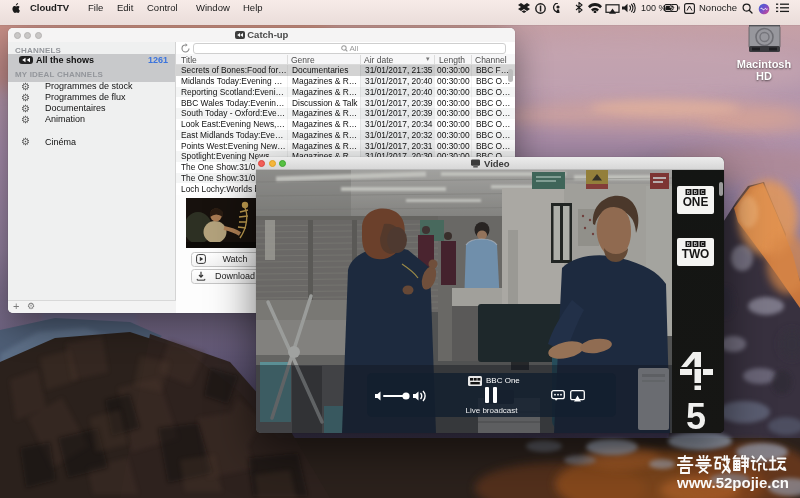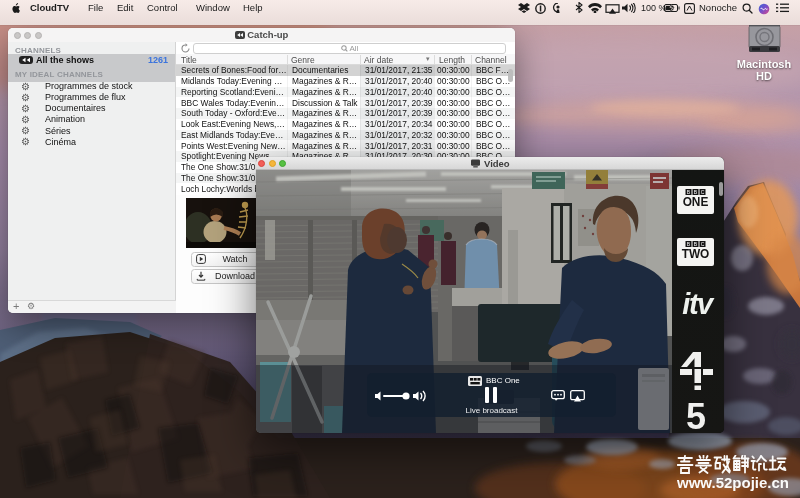--- a/index.html
+++ b/index.html
@@ -267,24 +267,20 @@
         <span class="gear"></span>
         <span class="it">Programmes de flux</span>
       </div>
   <div class="srow" style="top:60.5px">
         <span class="gear"></span>
         <span class="it">Documentaires</span>
       </div>
   <div class="srow" style="top:71.5px">
         <span class="gear"></span>
         <span class="it">Animation</span>
-      </div>
-  <div class="srow" style="top:83px">
-        <span class="gear"></span>
-        <span class="it">Séries</span>
       </div>
   <div class="srow" style="top:94px">
         <span class="gear"></span>
         <span class="it">Cinéma</span>
       </div>
  </div>
  <div class="bbar">
    <span style="position:absolute;left:5px;top:-1px;font-size:11px;">+</span>
    <span style="position:absolute;left:19px;top:0px;font-size:9px;">⚙</span>
  </div>
@@ -651,21 +647,20 @@
       <svg class="bbc" style="margin:3px auto 0" width="21" height="6" viewBox="0 0 20 6">
             <rect width="6" height="6" fill="#141414"></rect>
             <rect x="7" width="6" height="6" fill="#141414"></rect>
             <rect x="14" width="6" height="6" fill="#141414"></rect>
             <text x="3" y="4.8" font-size="5" fill="#fff" text-anchor="middle" font-family="Liberation Sans">B</text>
             <text x="10" y="4.8" font-size="5" fill="#fff" text-anchor="middle" font-family="Liberation Sans">B</text>
             <text x="17" y="4.8" font-size="5" fill="#fff" text-anchor="middle" font-family="Liberation Sans">C</text>
           </svg>
       <span class="word">TWO</span>
     </div>
-    <div style="position:absolute;left:0px;top:118px;width:50px;text-align:center;color:#eef2ee;font-size:29px;font-weight:bold;font-style:italic;font-family:'Liberation Sans',sans-serif;letter-spacing:-1.5px;">itv</div>
     <svg style="position:absolute;left:8px;top:182px" width="33" height="38" viewBox="0 0 33 38">
       <g fill="#f0f0ee">
        <polygon points="13,0 20,0 7,15 1,15"></polygon>
        <polygon points="0,17 12,17 12,23 0,23"></polygon>
        <polygon points="14.5,0 21,0 21,15 14.5,15"></polygon>
        <polygon points="14.5,17 21,17 21,31 14.5,31"></polygon>
        <polygon points="23,17 33,17 33,23 23,23"></polygon>
        <rect x="14.5" y="33.5" width="6.5" height="4.5"></rect>
       </g>
     </svg>

